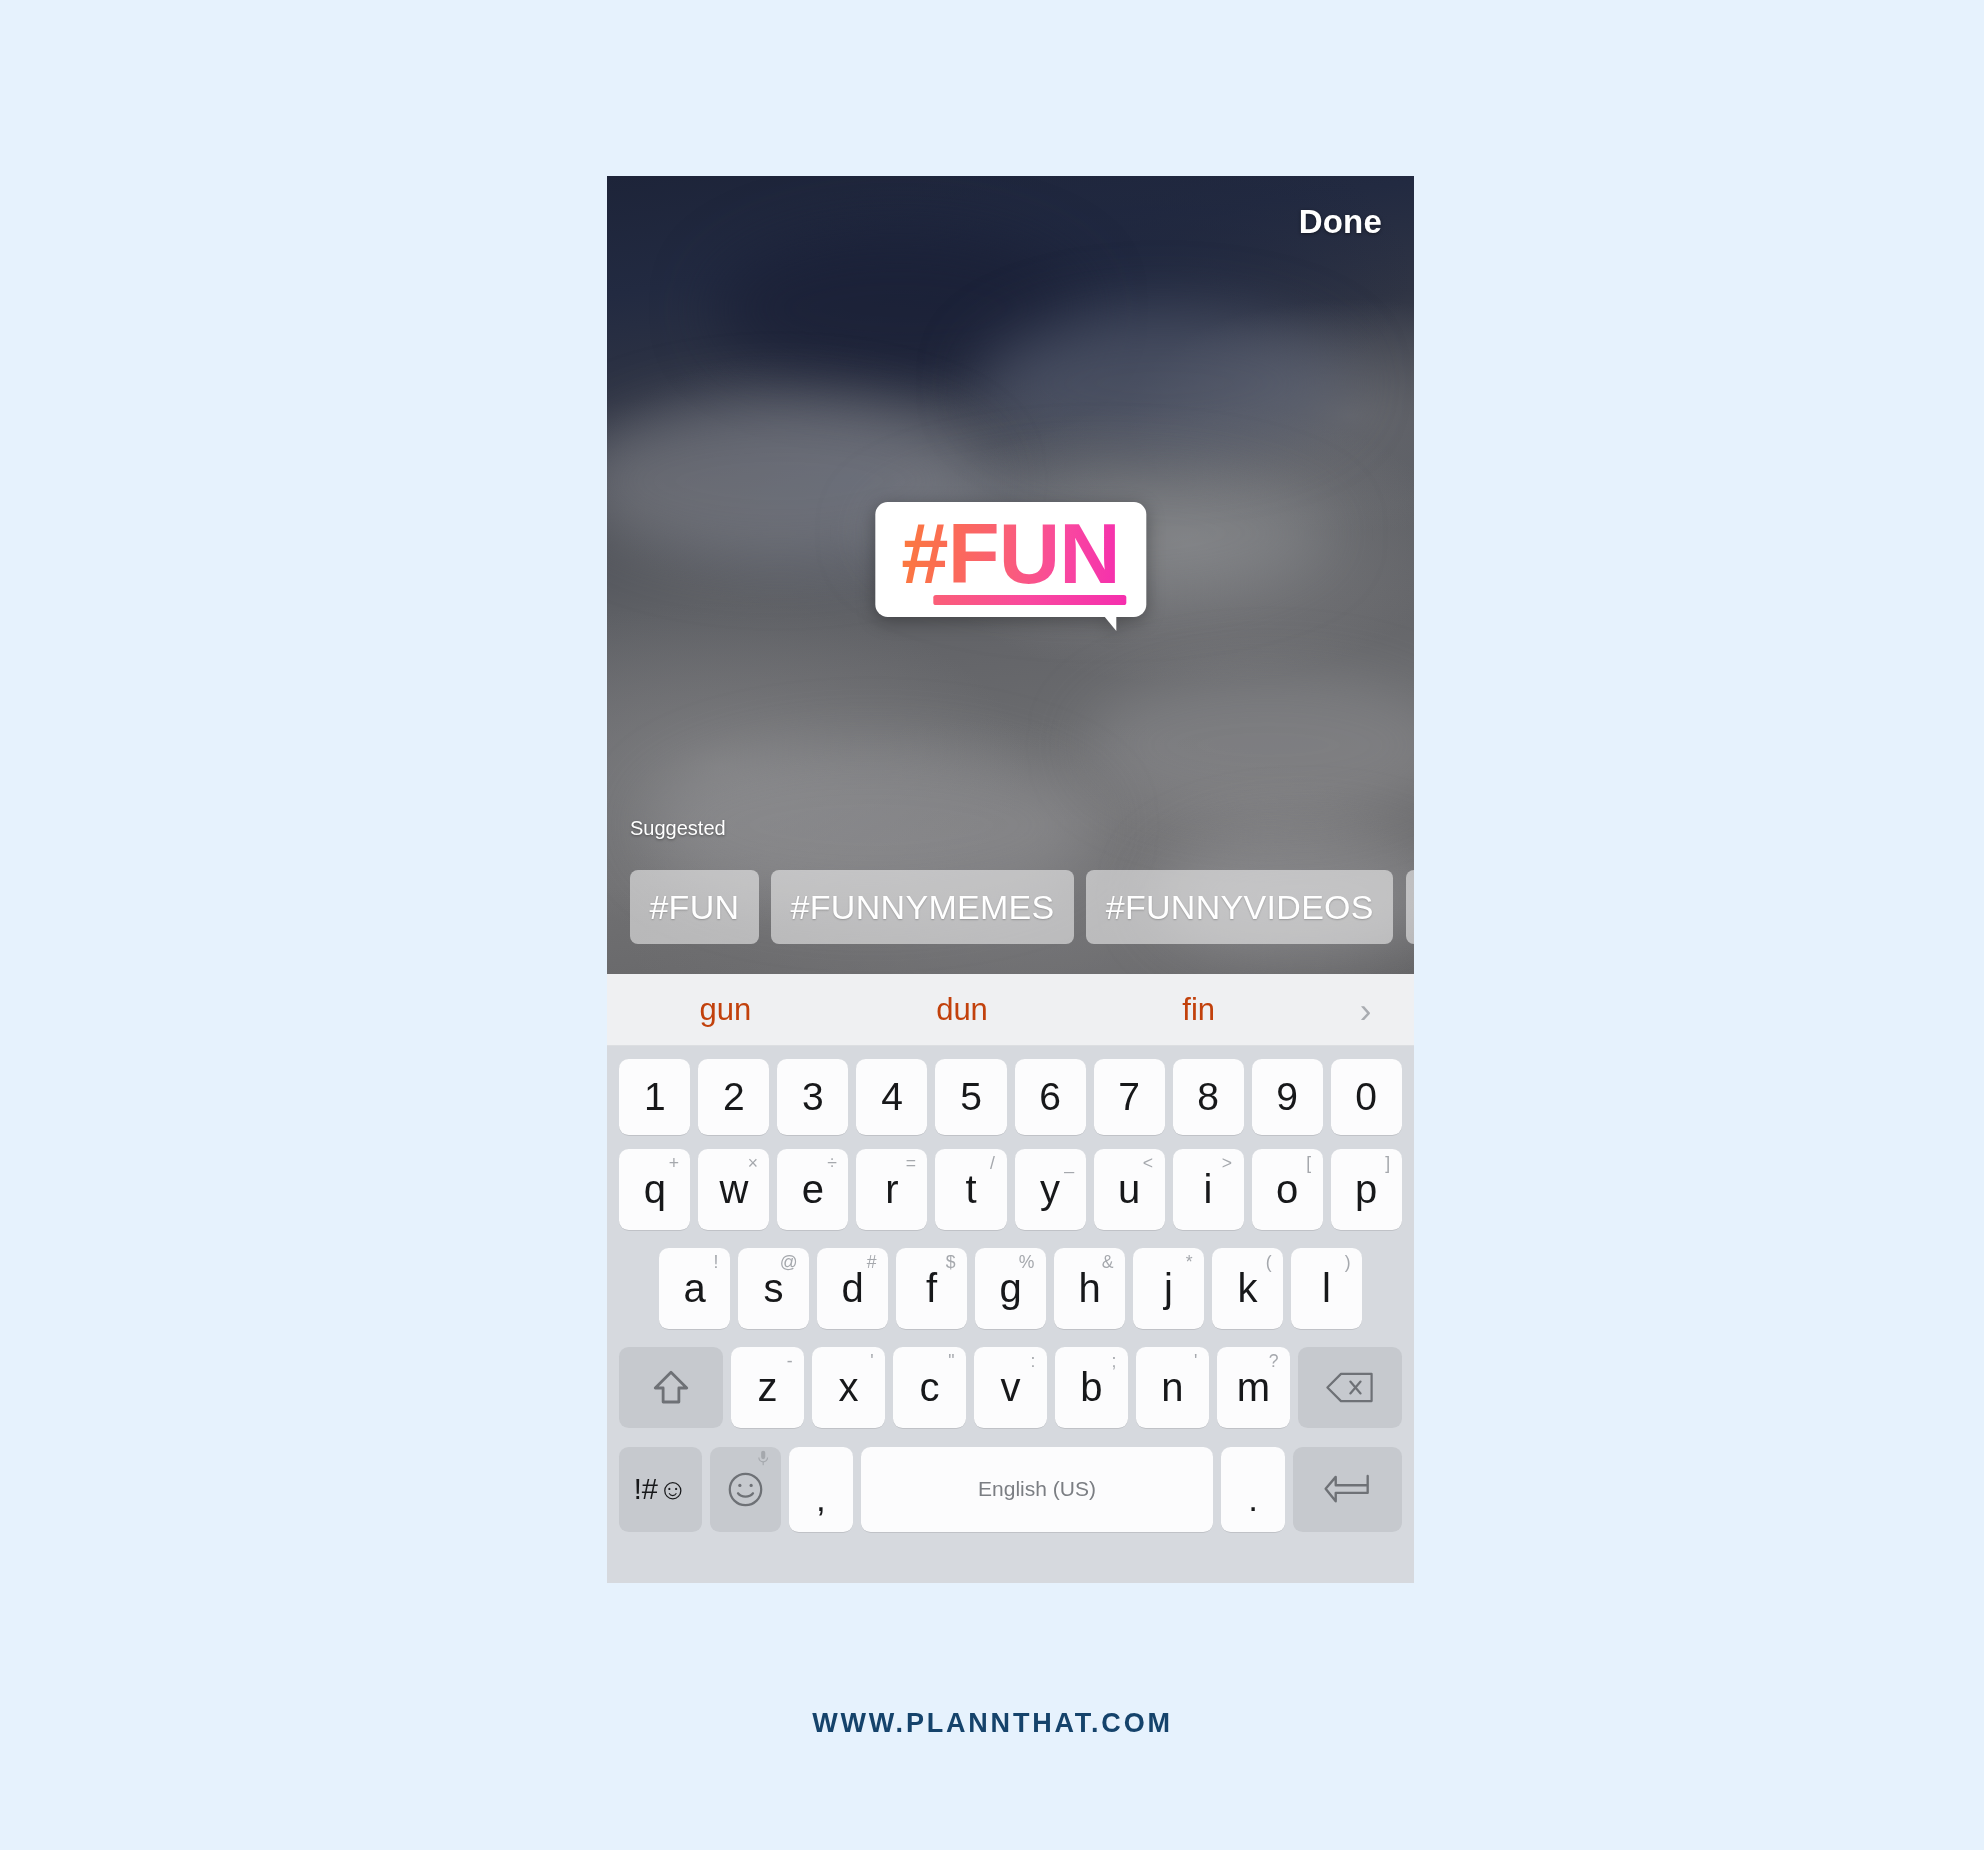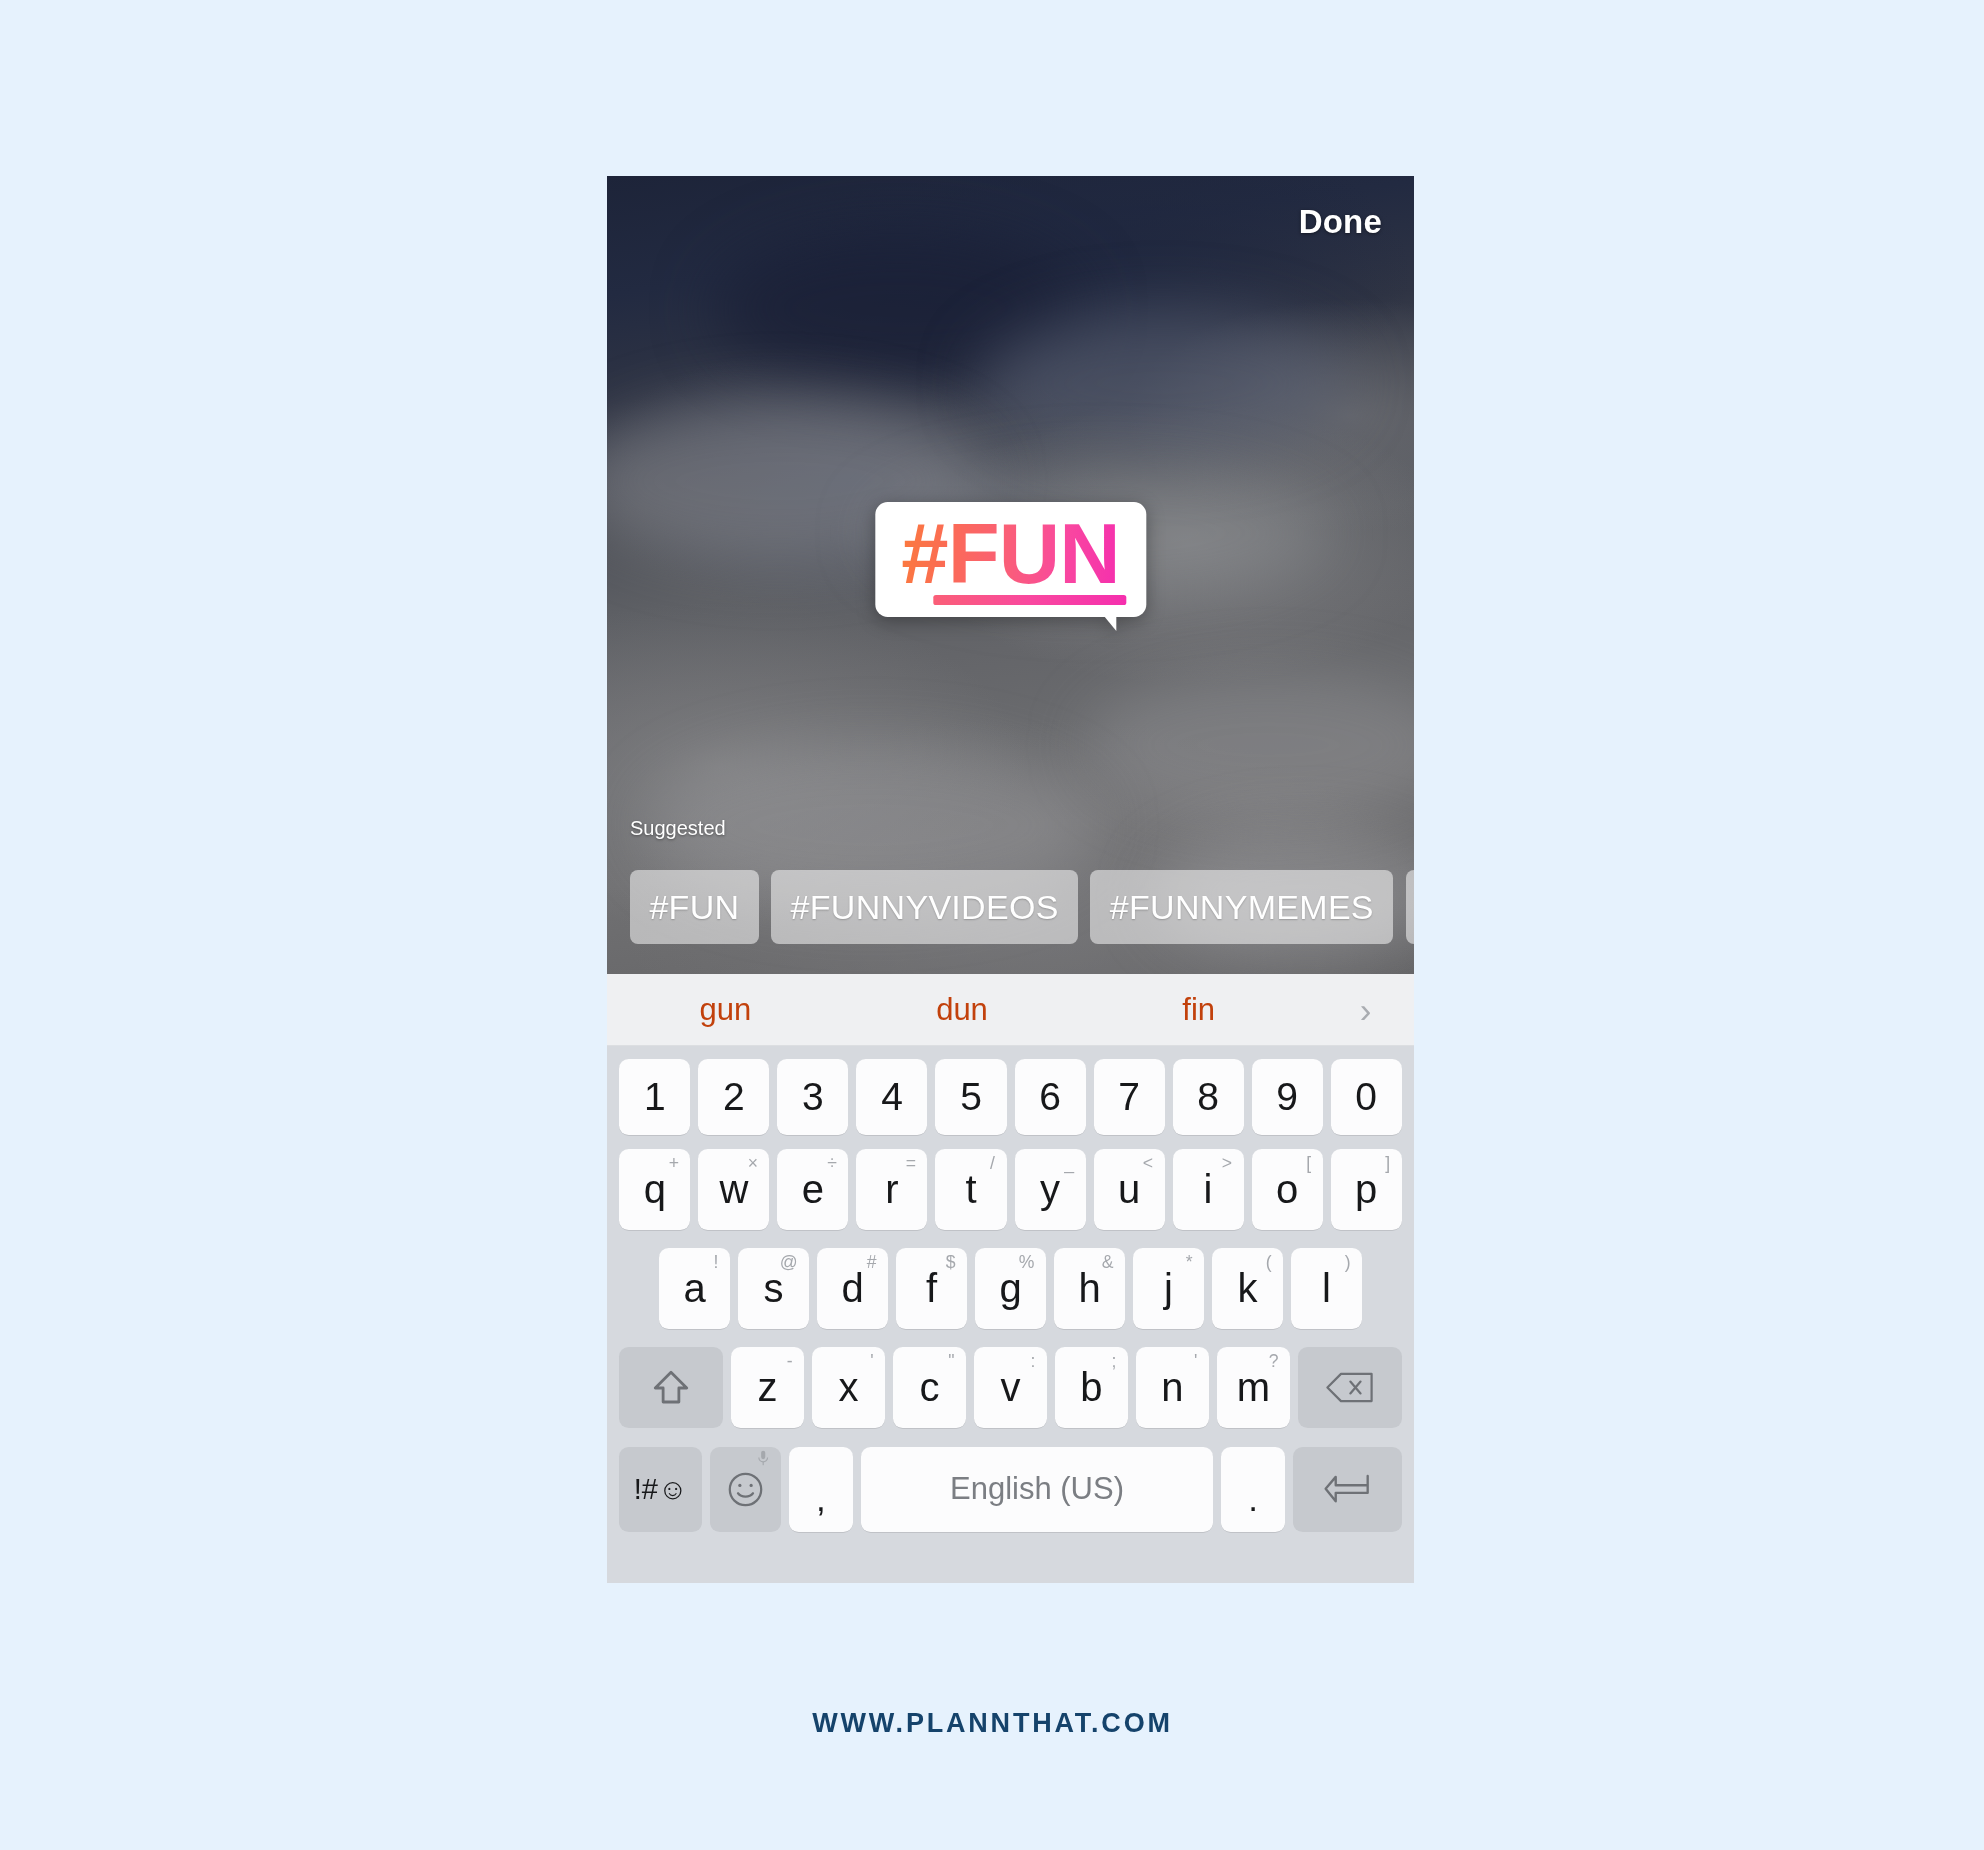--- a/index.html
+++ b/index.html
@@ -239,21 +239,21 @@
   }
   .key.num-key { height: 76px; font-size: 39px; }
 
   .row-asdf { padding: 0 52px; }
   .row-zxcv .key.letter { flex: 1 1 0; }
   .key.wide-shift { flex: 1.42 1 0; }
   .key.wide-back { flex: 1.42 1 0; }
   .key.sym { flex: 1.1 1 0; font-size: 29px; }
   .key.emoji { flex: 0.95 1 0; font-size: 35px; }
   .key.comma { flex: 0.85 1 0; font-size: 35px; align-items: flex-end; padding-bottom: 12.4px; }
-  .key.space { flex: 4.7 1 0; font-size: 31px; color: #7b7e83; }
+  .key.space { flex: 4.7 1 0; font-size: 21px; color: #7b7e83; }
   .key.period { flex: 0.85 1 0; font-size: 35px; align-items: flex-end; padding-bottom: 12.4px; }
   .key.enter { flex: 1.45 1 0; }
 
   .krow.bottom { height: 104px; }
   .krow.bottom .key { height: 85px; }
 
   .ico { display: block; }
 
   
   .footer-url {
@@ -290,22 +290,22 @@
         <div class="sticker-text">#FUN</div>
         <div class="sticker-underline"></div>
         <div class="sticker-tail"></div>
       </div>
     </div>
 
     <div class="suggested-label">Suggested</div>
 
     <div class="chips-row">
       <div class="chip">#FUN</div>
+      <div class="chip">#FUNNYMEMES</div>
       <div class="chip">#FUNNYVIDEOS</div>
-      <div class="chip">#FUNNYMEMES</div>
       <div class="chip">#</div>
     </div>
   </div>
 
   <div class="keyboard">
 
     <div class="suggest-bar">
       <div class="suggest-item">gun</div>
       <div class="suggest-item">dun</div>
       <div class="suggest-item">fin</div>

